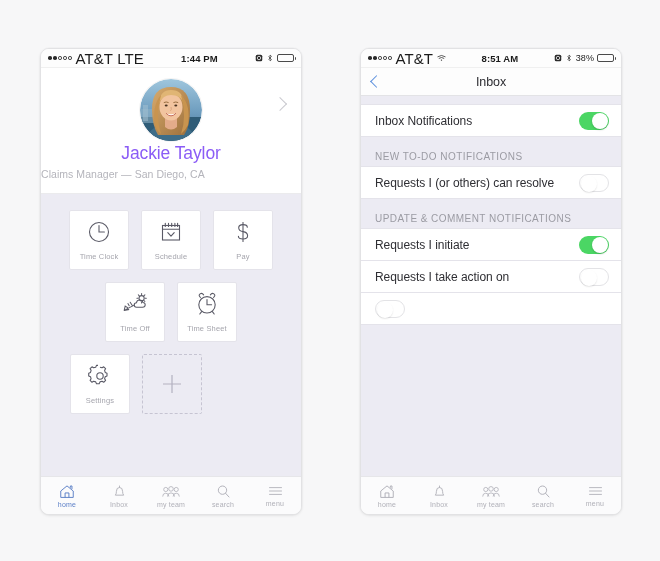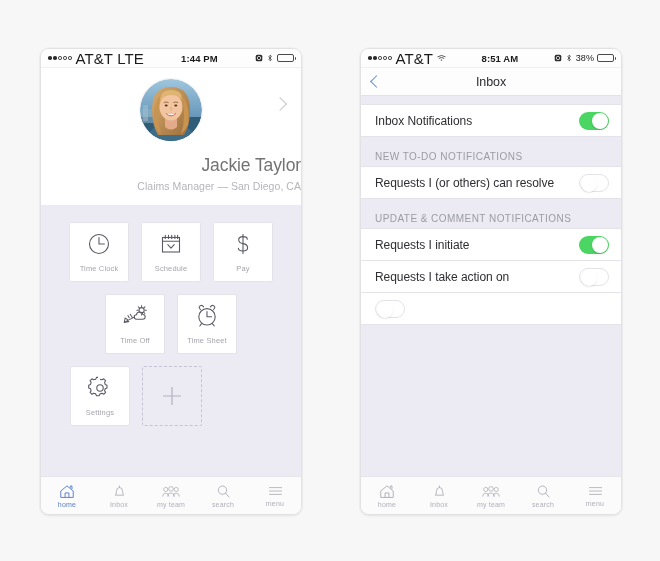--- a/index.html
+++ b/index.html
@@ -67,25 +67,25 @@
     box-shadow:0 0 0 1px rgba(0,0,0,.05);
   }
   .avatar svg{display:block;width:62px;height:62px;}
   .pchev{
     position:absolute;right:16px;top:31px;
     width:9px;height:9px;
     border-top:1.6px solid #c9c9cf;border-right:1.6px solid #c9c9cf;
     transform:rotate(45deg);
   }
   .pname{
-    text-align:right;margin-top:14px;
-    font-size:17.5px;color:#737373;font-weight:400;letter-spacing:-.1px;
+    text-align:center;margin-top:2px;
+    font-size:17.5px;color:#8b5cf6;font-weight:400;letter-spacing:-.1px;
   }
   .prole{
-    text-align:right;margin-top:4px;
+    text-align:left;margin-top:4px;
     font-size:10.5px;color:#b4b4bb;letter-spacing:.05px;
   }
 
   .appgrid{
     flex:1;background:#ecebf3;
     padding:16px 0 0 0;
     display:flex;flex-direction:column;align-items:center;gap:12px;
   }
   .grow{display:flex;gap:12px;}
   .tile{

